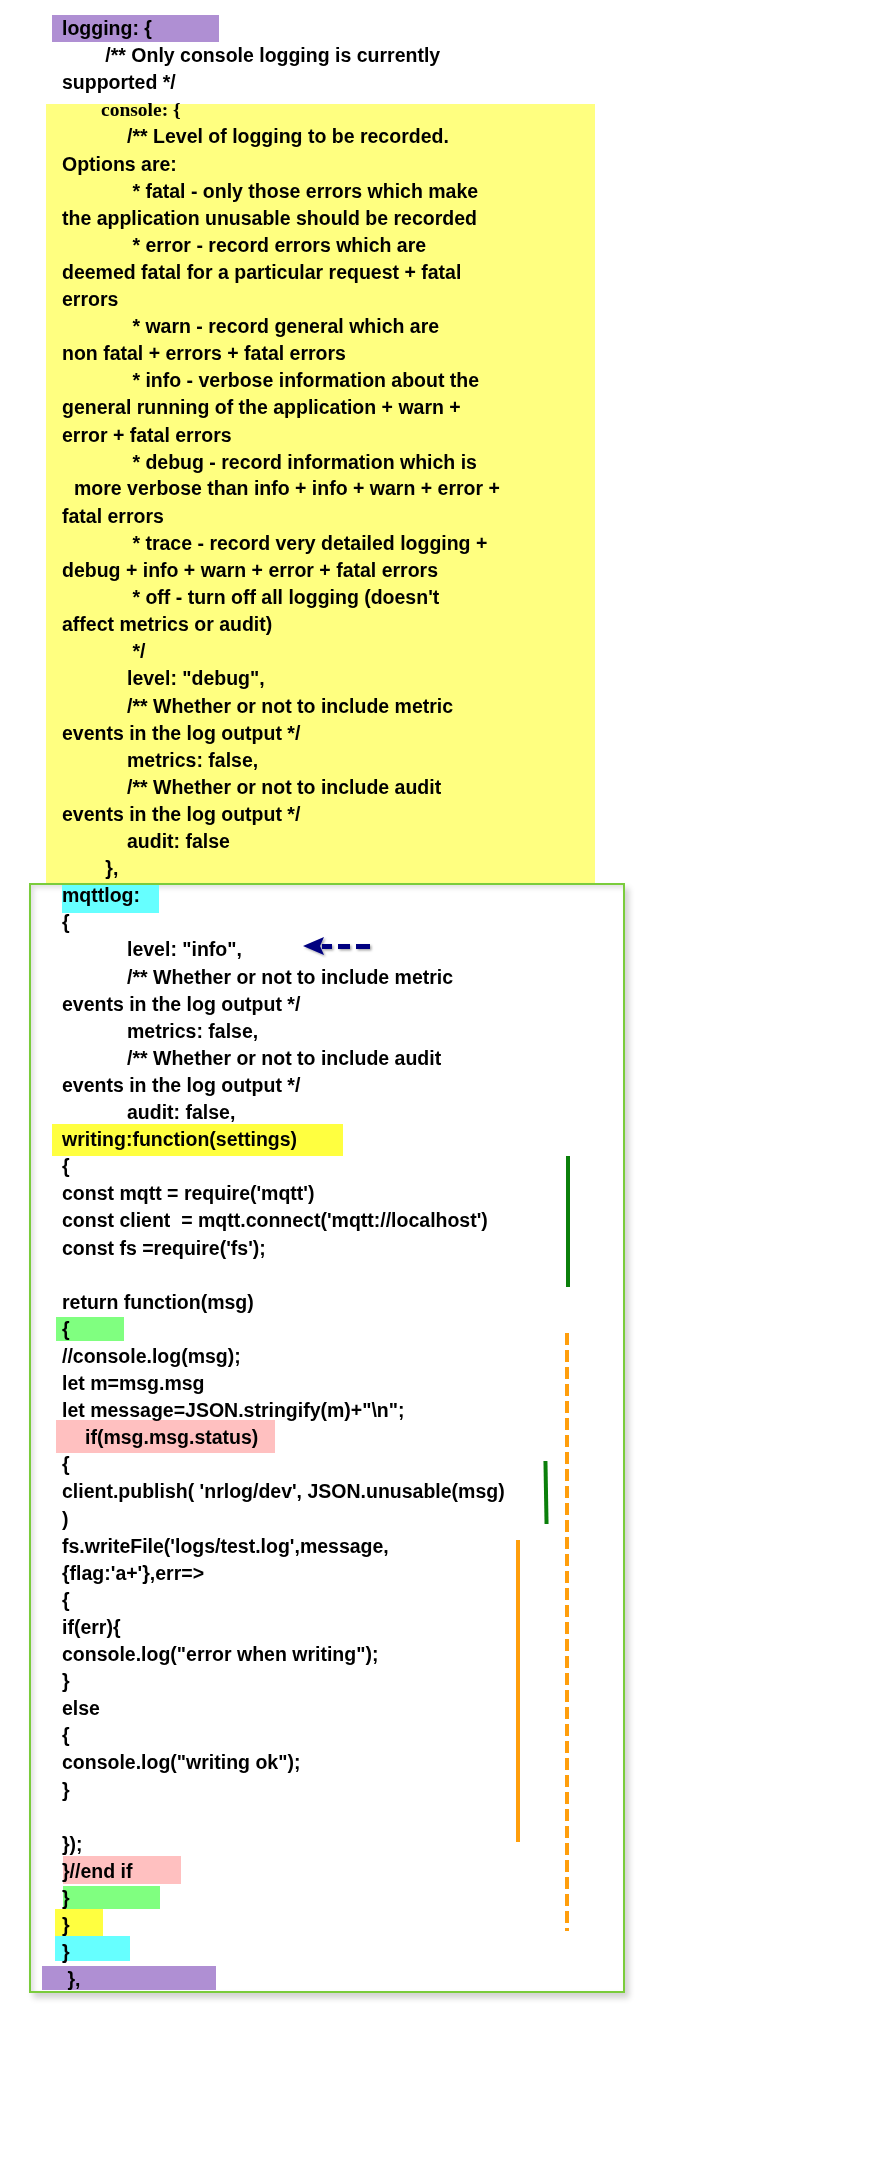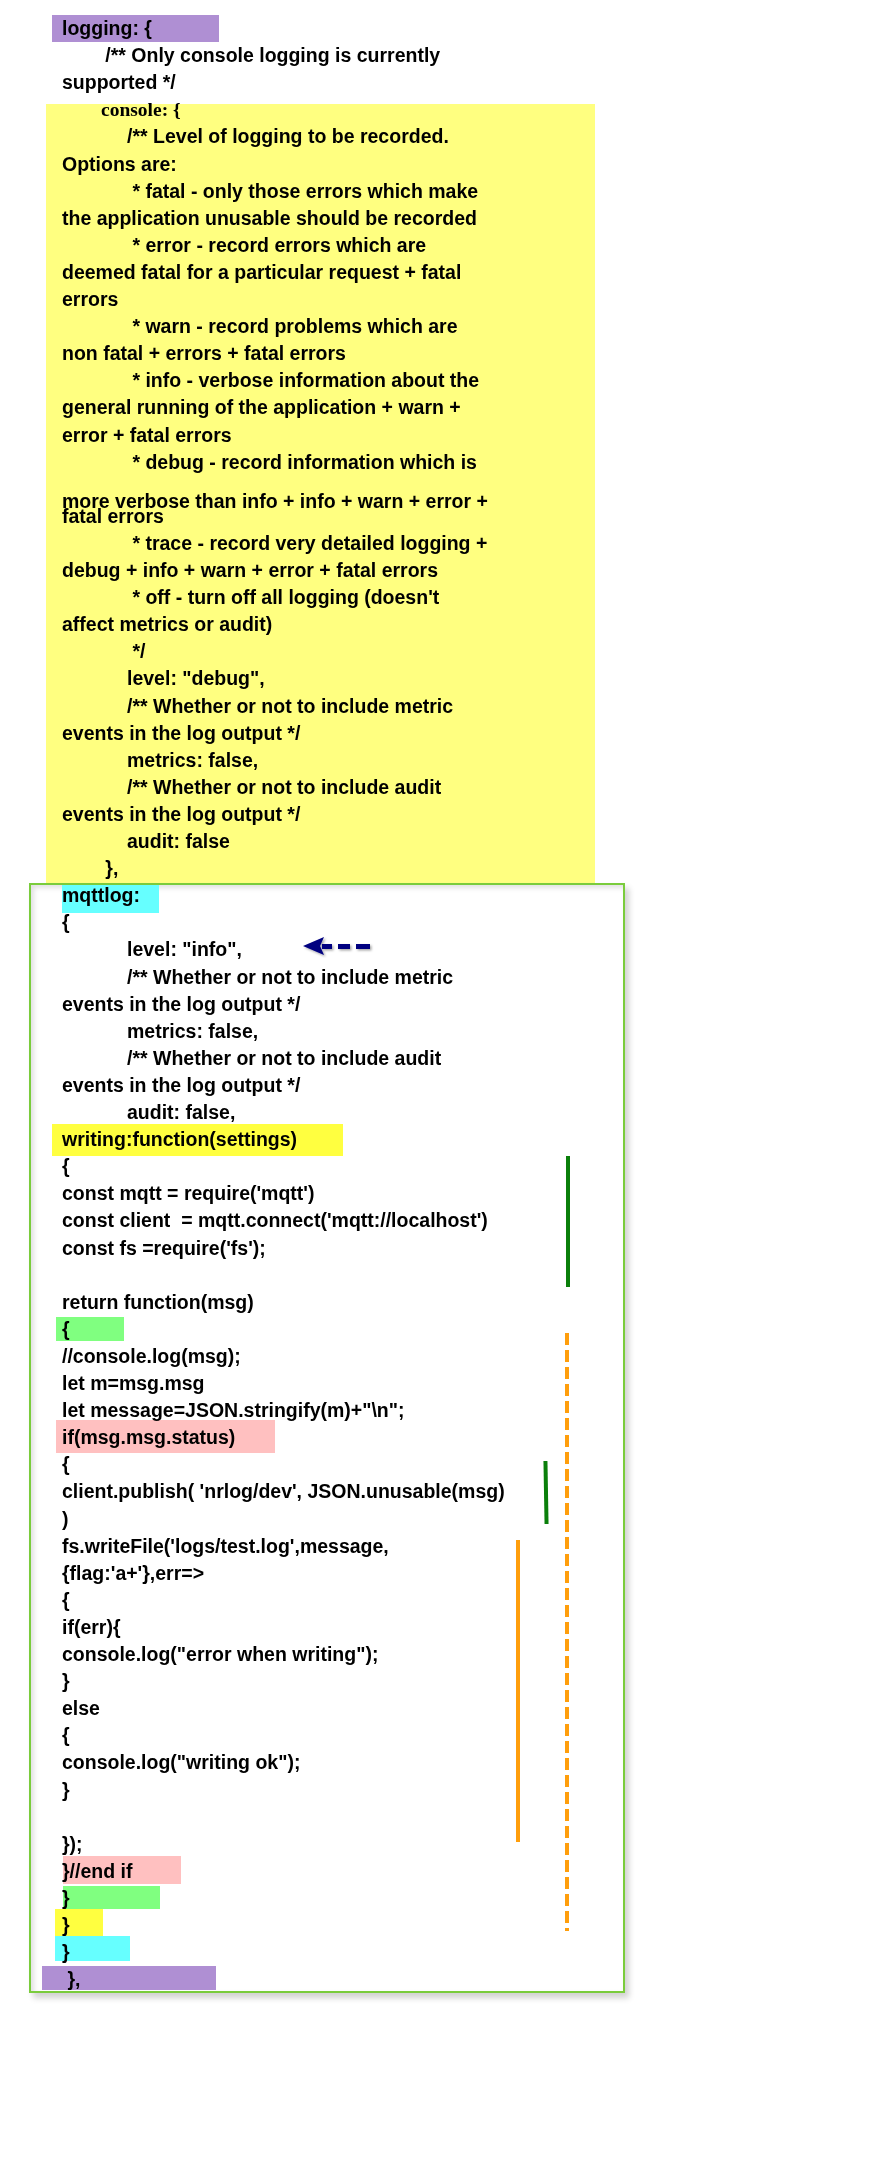--- a/index.html
+++ b/index.html
@@ -64,27 +64,27 @@
     <div class="code-line" style="top: 42px;">        /** Only console logging is currently</div>
     <div class="code-line" style="top: 69px;">supported */</div>
     <div class="code-line" style="top: 96px; font-family: Liberation Serif, serif;">        console: {</div>
     <div class="code-line" style="top: 123px;">            /** Level of logging to be recorded.</div>
     <div class="code-line" style="top: 151px;">Options are:</div>
     <div class="code-line" style="top: 178px;">             * fatal - only those errors which make</div>
     <div class="code-line" style="top: 205px;">the application unusable should be recorded</div>
     <div class="code-line" style="top: 232px;">             * error - record errors which are</div>
     <div class="code-line" style="top: 259px;">deemed fatal for a particular request + fatal</div>
     <div class="code-line" style="top: 286px;">errors</div>
-    <div class="code-line" style="top: 313px;">             * warn - record problems which are</div>
+    <div class="code-line" style="top: 313px;">             * warn - record general which are</div>
     <div class="code-line" style="top: 340px;">non fatal + errors + fatal errors</div>
     <div class="code-line" style="top: 367px;">             * info - verbose information about the</div>
     <div class="code-line" style="top: 394px;">general running of the application + warn +</div>
     <div class="code-line" style="top: 422px;">error + fatal errors</div>
     <div class="code-line" style="top: 449px;">             * debug - record information which is</div>
-    <div class="code-line" style="top: 488px;">more verbose than info + info + warn + error +</div>
+    <div class="code-line" style="top: 475px; margin-left: 12px;">more verbose than info + info + warn + error +</div>
     <div class="code-line" style="top: 503px;">fatal errors</div>
     <div class="code-line" style="top: 530px;">             * trace - record very detailed logging +</div>
     <div class="code-line" style="top: 557px;">debug + info + warn + error + fatal errors</div>
     <div class="code-line" style="top: 584px;">             * off - turn off all logging (doesn't</div>
     <div class="code-line" style="top: 611px;">affect metrics or audit)</div>
     <div class="code-line" style="top: 638px;">             */</div>
     <div class="code-line" style="top: 665px;">            level: "debug",</div>
     <div class="code-line" style="top: 693px;">            /** Whether or not to include metric</div>
     <div class="code-line" style="top: 720px;">events in the log output */</div>
     <div class="code-line" style="top: 747px;">            metrics: false,</div>
@@ -105,21 +105,21 @@
     <div class="code-line" style="top: 1153px;">{</div>
     <div class="code-line" style="top: 1180px;">const mqtt = require('mqtt')</div>
     <div class="code-line" style="top: 1207px;">const client  = mqtt.connect('mqtt://localhost')</div>
     <div class="code-line" style="top: 1235px;">const fs =require('fs');</div>
     <div class="code-line" style="top: 1262px;"></div>
     <div class="code-line" style="top: 1289px;">return function(msg)</div>
     <div class="code-line" style="top: 1316px;">{</div>
     <div class="code-line" style="top: 1343px;">//console.log(msg);</div>
     <div class="code-line" style="top: 1370px;">let m=msg.msg</div>
     <div class="code-line" style="top: 1397px;">let message=JSON.stringify(m)+"\n";</div>
-    <div class="code-line" style="top: 1424px;">if(msg.msg.status)</div>
+    <div class="code-line" style="top: 1424px; margin-left: 23px;">if(msg.msg.status)</div>
     <div class="code-line" style="top: 1451px;">{</div>
     <div class="code-line" style="top: 1478px;">client.publish( 'nrlog/dev', JSON.unusable(msg)</div>
     <div class="code-line" style="top: 1506px;">)</div>
     <div class="code-line" style="top: 1533px;">fs.writeFile('logs/test.log',message,</div>
     <div class="code-line" style="top: 1560px;">{flag:'a+'},err=&gt;</div>
     <div class="code-line" style="top: 1587px;">{</div>
     <div class="code-line" style="top: 1614px;">if(err){</div>
     <div class="code-line" style="top: 1641px;">console.log("error when writing");</div>
     <div class="code-line" style="top: 1668px;">}</div>
     <div class="code-line" style="top: 1695px;">else</div>

